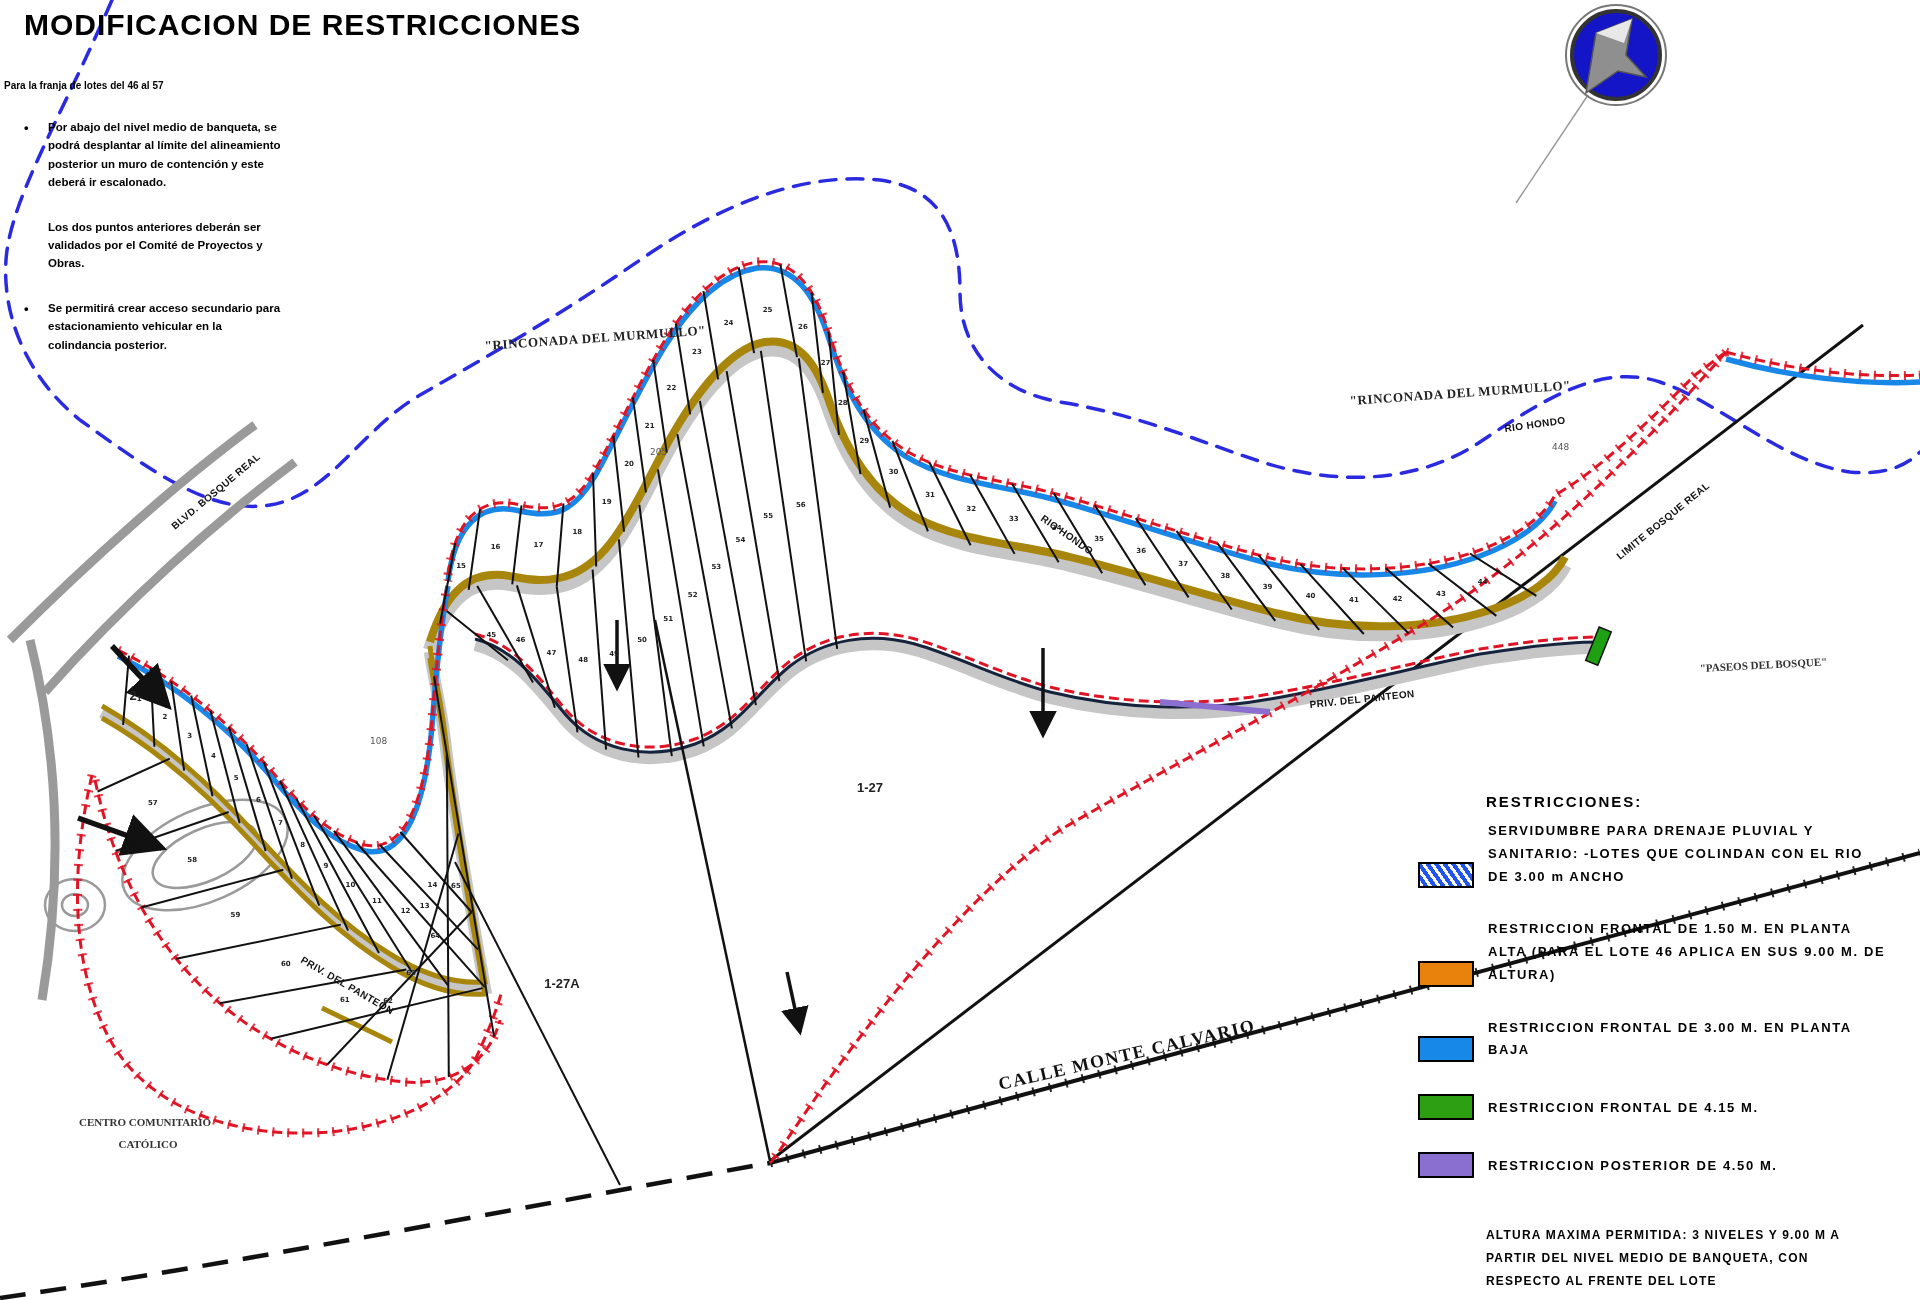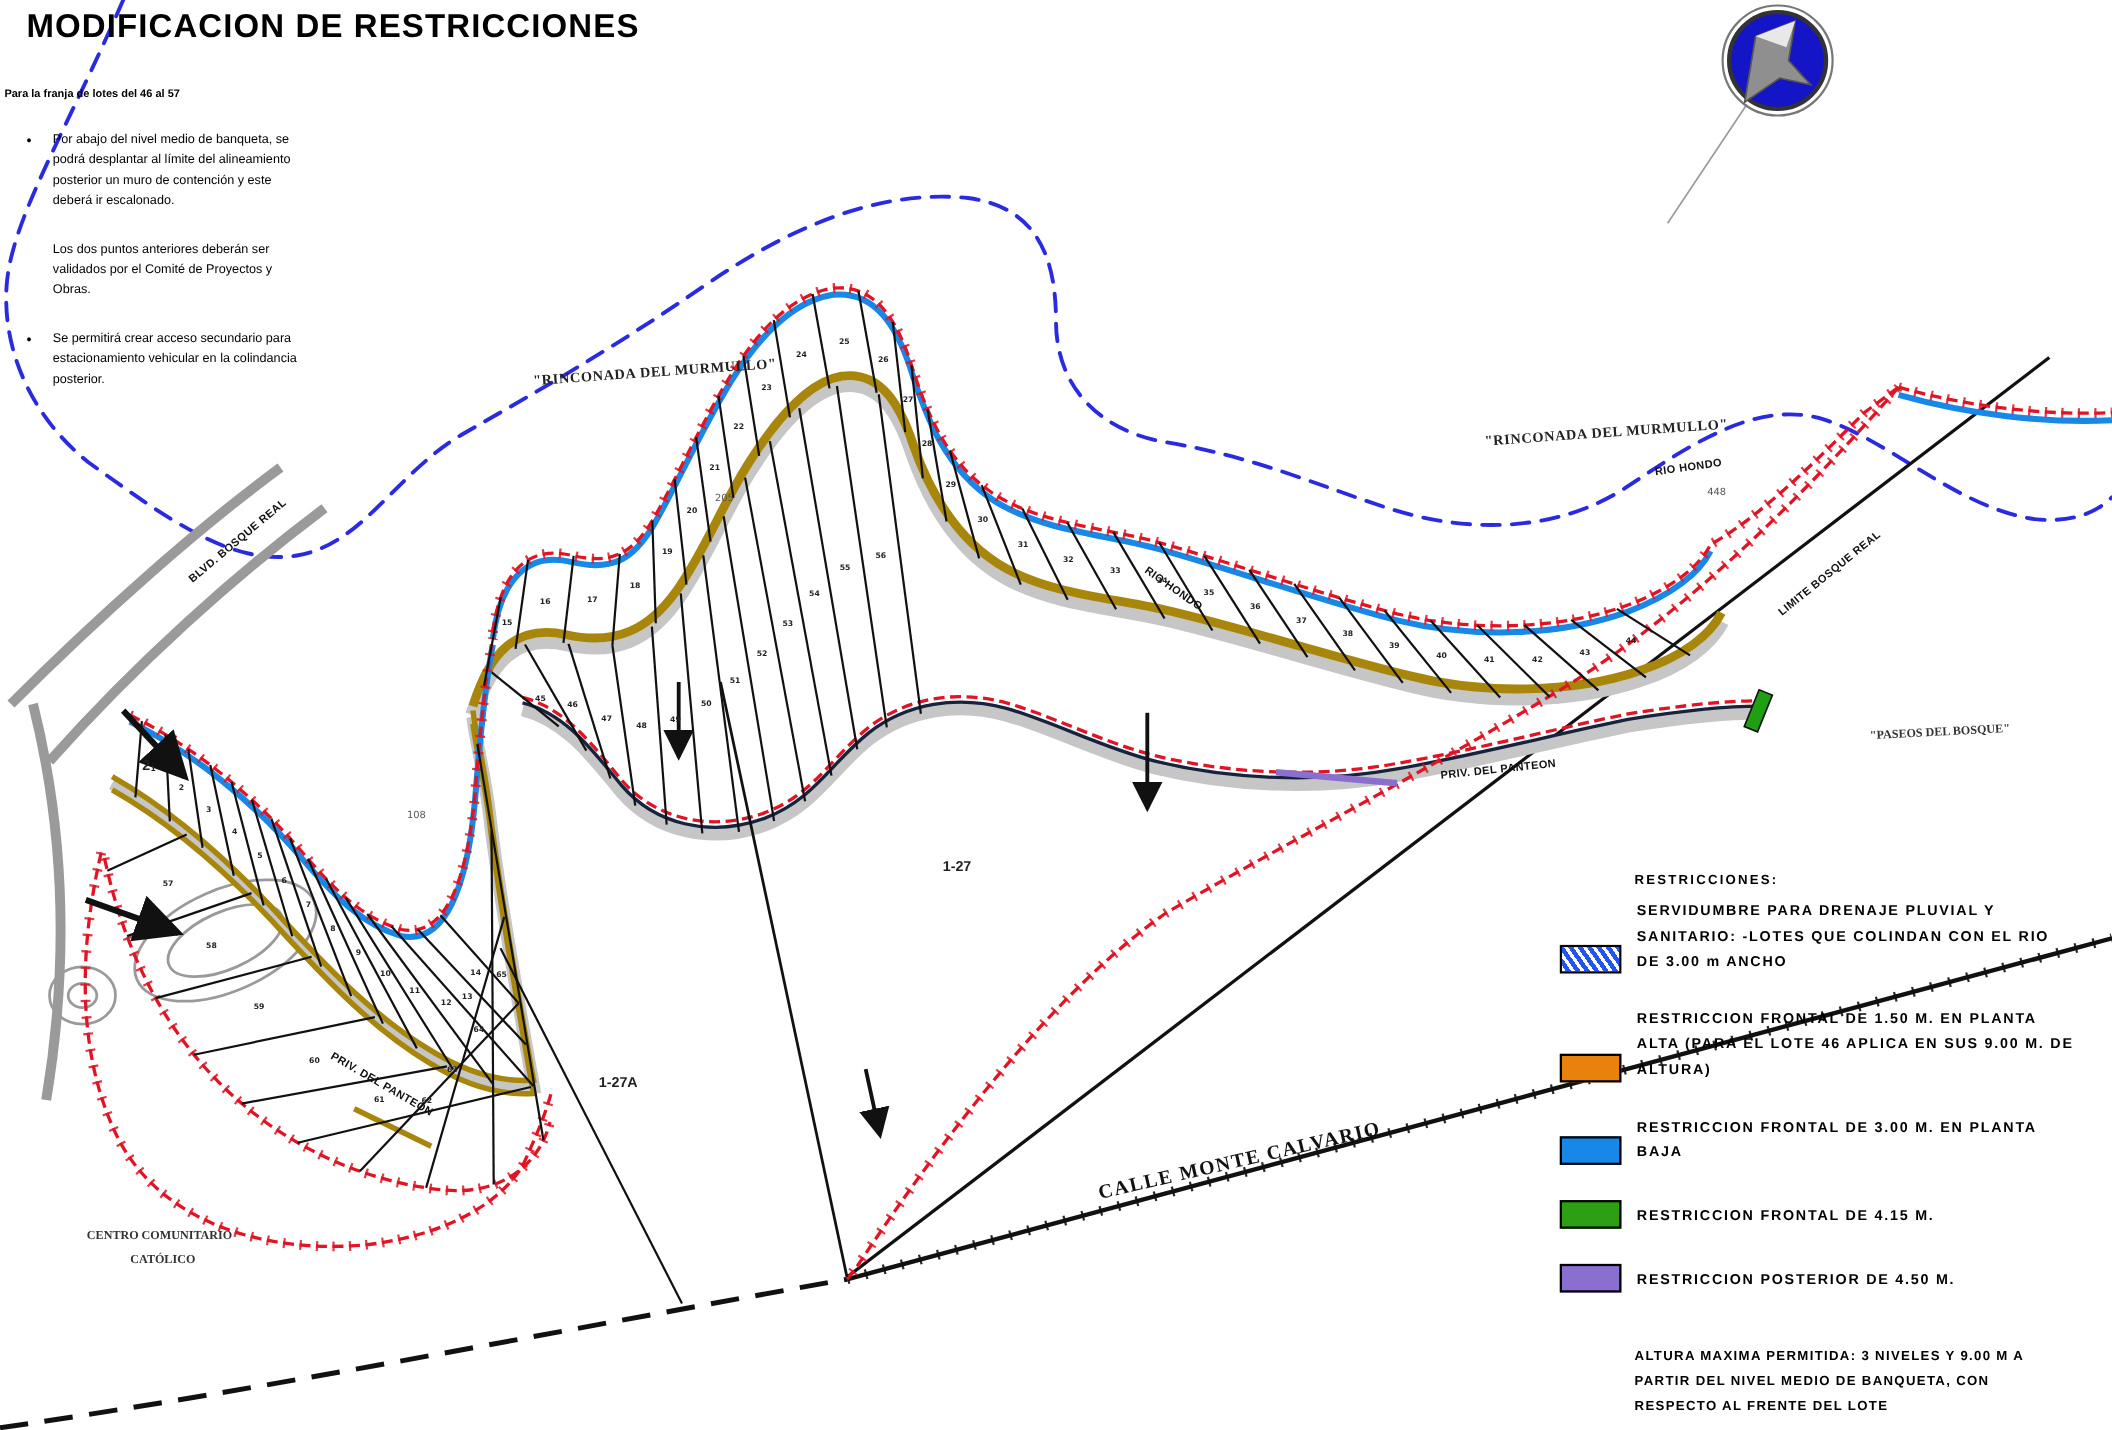--- a/index.html
+++ b/index.html
@@ -4,25 +4,25 @@
 <style>
   html,body{margin:0;padding:0;background:#fff;width:1920px;height:1300px;overflow:hidden;
     font-family:"Liberation Sans",sans-serif;}
   .stage{position:relative;width:1920px;height:1300px;background:#fff;}
   svg#plan{position:absolute;left:0;top:0;z-index:1;}
   .overlay{position:absolute;z-index:2;color:#000;}
 
   .title{left:24px;top:8px;font-size:30px;font-weight:800;letter-spacing:1px;white-space:nowrap;}
   .subtitle{left:4px;top:80px;font-size:10px;font-weight:700;}
   .notes{left:14px;top:118px;width:270px;}
-  .note{position:relative;padding-left:34px;margin-bottom:26px;font-size:11.5px;font-weight:400;line-height:1.6;}
+  .note{position:relative;padding-left:34px;margin-bottom:26px;font-size:11.5px;font-weight:700;line-height:1.6;}
   .note.bullet::before{content:"•";position:absolute;left:10px;top:0;font-size:13px;}
 
   .legend{left:1418px;top:793px;width:470px;}
-  .legend h3{margin:0 0 10px 68px;font-size:12px;font-weight:800;letter-spacing:2px;}
+  .legend h3{margin:0 0 10px 68px;font-size:15px;font-weight:800;letter-spacing:2px;}
   .legend-row{display:flex;align-items:flex-end;margin-bottom:30px;}
   .swatch{flex:0 0 52px;height:22px;border:2.5px solid #000;margin-right:14px;margin-top:2px;background:#fff;}
   .swatch.hatch{background:repeating-linear-gradient(55deg,#ffffff 0 3px,#2255ee 3px 7px);}
   .legend-row span{font-size:13px;font-weight:700;letter-spacing:1.6px;line-height:1.75;}
   .legend-foot{margin:46px 0 0 68px;width:400px;font-size:12px;font-weight:700;letter-spacing:1.2px;line-height:1.9;}
 
   .lotline{stroke:#111;stroke-width:2;}
   .lotnum{font:700 7px "DejaVu Sans",sans-serif;fill:#222;text-anchor:middle;}
   .river{stroke:#2a2ae0;fill:none;stroke-width:3.5;stroke-dasharray:16 11;stroke-linecap:round;}
   .red{stroke:#e01424;fill:none;stroke-width:3;stroke-dasharray:10 5;}

